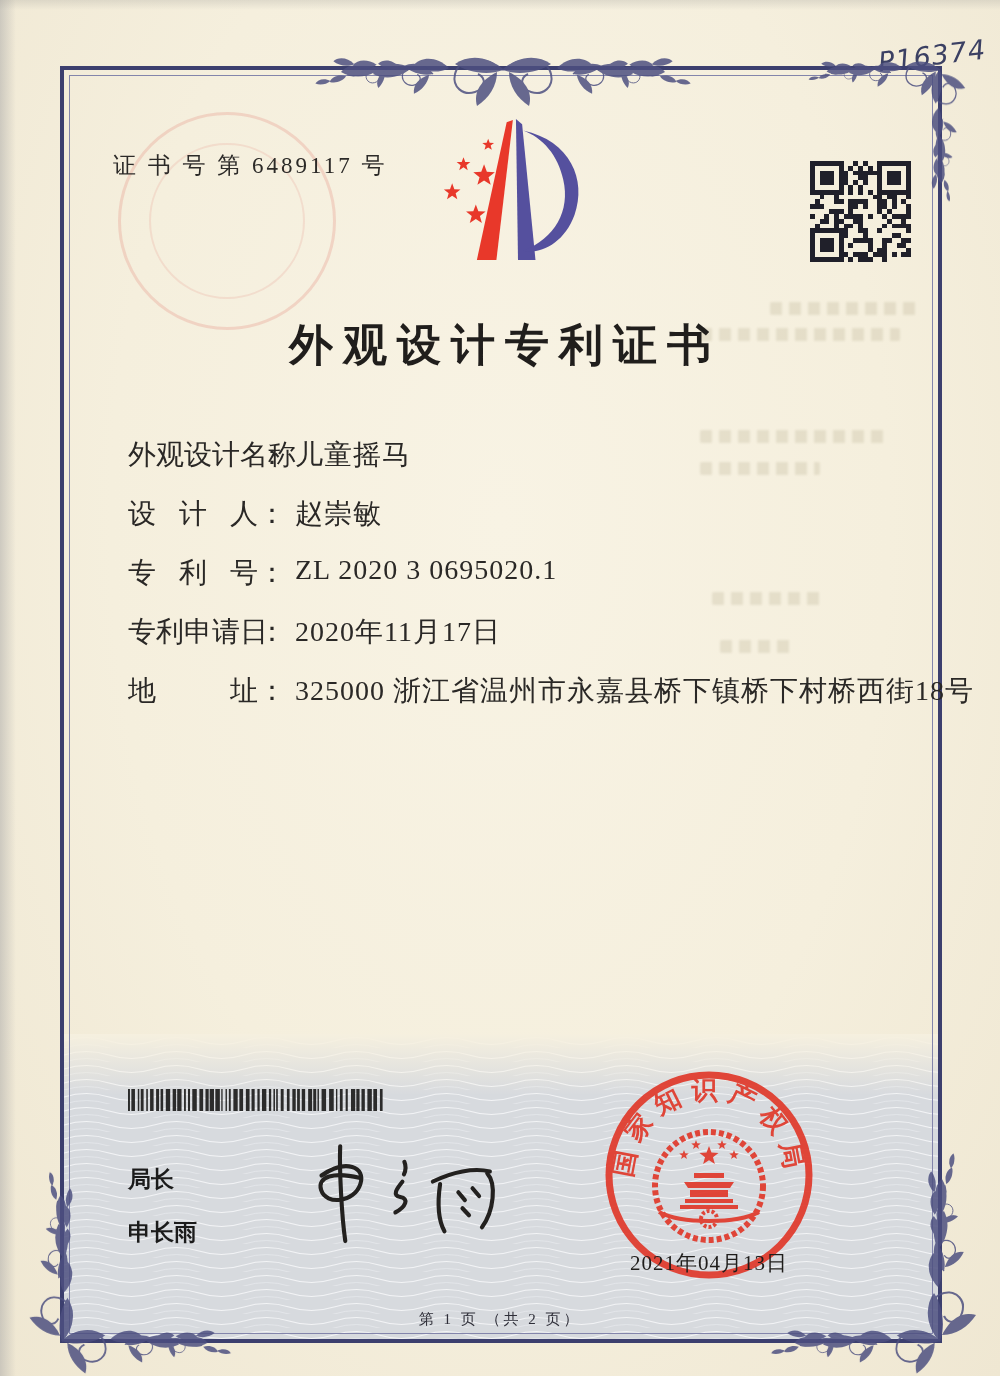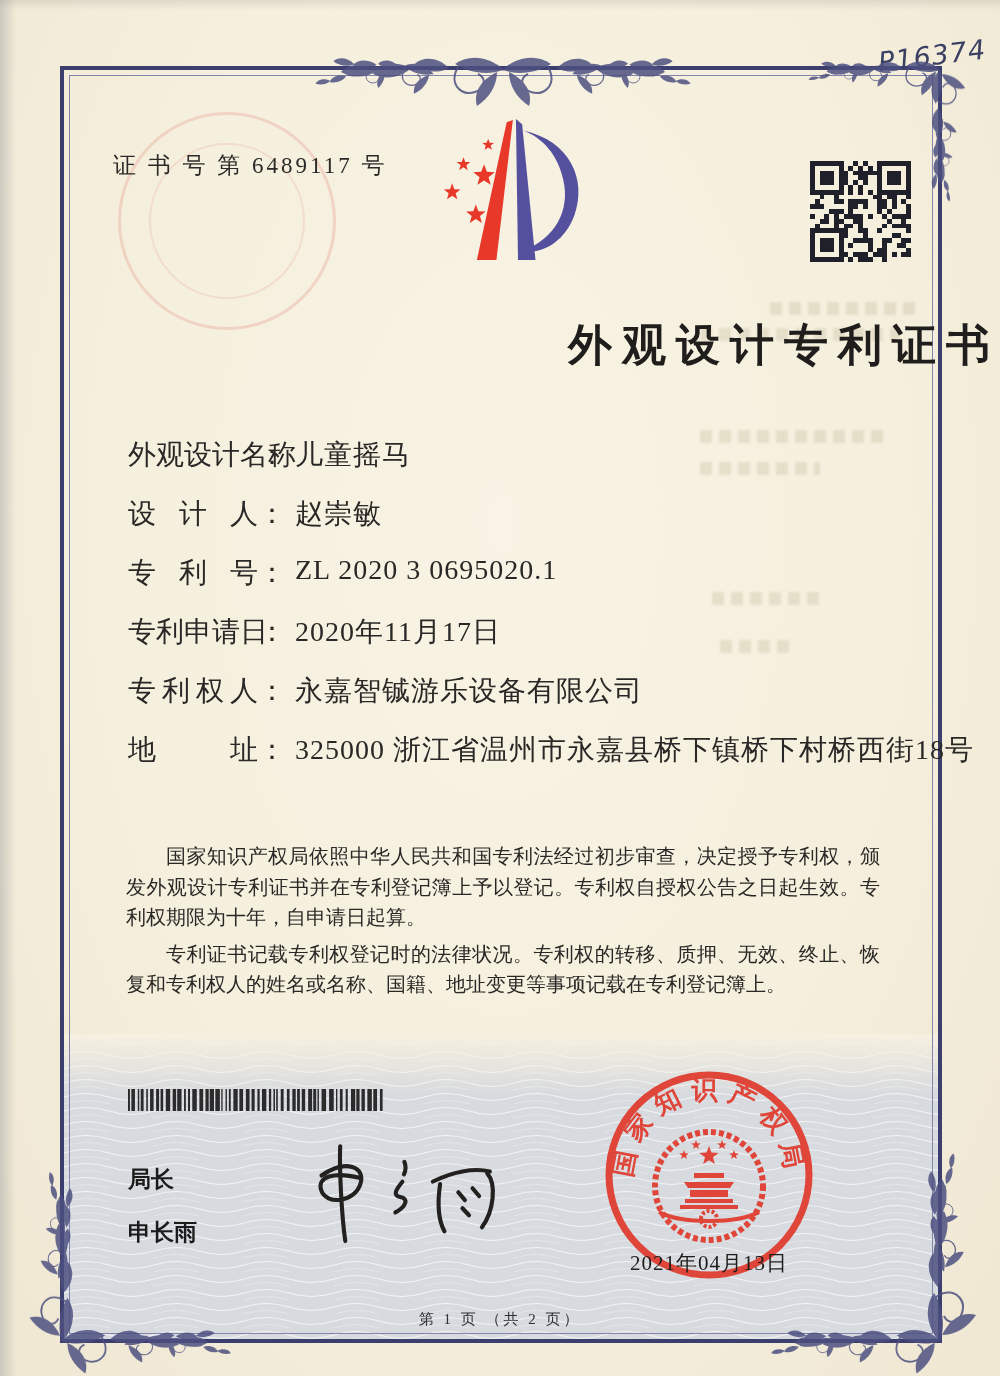--- a/index.html
+++ b/index.html
@@ -28,21 +28,21 @@
   .ghost-stamp-inner{position:absolute;left:28px;top:28px;right:28px;bottom:28px;border-radius:50%;
          border:2px solid rgba(228,146,133,.20);}
   .bleed{position:absolute;height:13px;border-radius:2px;filter:blur(1.2px);opacity:.5;
          background:repeating-linear-gradient(90deg, rgba(173,162,130,.45) 0 12px, rgba(173,162,130,0) 12px 19px);}
 
   .cert-no{position:absolute;left:113px;top:150px;font-size:23px;color:#2c2a28;letter-spacing:3px;}
 
   .logo{position:absolute;left:428px;top:116px;width:180px;height:180px;}
   .qr{position:absolute;left:810px;top:161px;width:101px;height:101px;}
 
-  .title{position:absolute;left:0;top:316px;width:1000px;margin:0;text-align:right;
+  .title{position:absolute;left:0;top:316px;width:1000px;margin:0;text-align:center;
          font-size:44px;font-weight:700;color:#201e1c;letter-spacing:10px;text-indent:10px;font-family:Liberation Serif, serif;}
 
   .fields{position:absolute;left:128px;top:436px;width:760px;font-size:28px;color:#2a2826;}
   .field-row{height:22px;margin-bottom:37px;white-space:nowrap;}
   .f-label{display:inline-block;width:130px;text-align:justify;text-align-last:justify;vertical-align:top;}
   .f-colon{display:inline-block;vertical-align:top;}
   .f-value{display:inline-block;margin-left:9px;vertical-align:top;letter-spacing:1px;}
 
   .grant-row{position:absolute;left:128px;top:795px;width:760px;font-size:21px;color:#2a2826;white-space:nowrap;}
   .grant-g2{position:absolute;left:360px;top:0;}
@@ -395,32 +395,25 @@
     <div class="field-row">
       <span class="f-label">设计人</span><span class="f-colon">：</span><span class="f-value">赵崇敏</span>
     </div>
     <div class="field-row">
       <span class="f-label">专利号</span><span class="f-colon">：</span><span class="f-value">ZL 2020 3 0695020.1</span>
     </div>
     <div class="field-row">
       <span class="f-label">专利申请日</span><span class="f-colon">：</span><span class="f-value">2020年11月17日</span>
     </div>
     <div class="field-row">
-      <span class="f-label">专利权人</span><span class="f-colon">：</span><span class="f-value">永嘉智铖游乐设备有限公司</span>
-    </div>
-    <div class="field-row">
       <span class="f-label">地址</span><span class="f-colon">：</span><span class="f-value">325000 浙江省温州市永嘉县桥下镇桥下村桥西街18号</span>
     </div>
   </div>
 
 
-  <div class="paragraphs">
-    <p>国家知识产权局依照中华人民共和国专利法经过初步审查，决定授予专利权，颁发外观设计专利证书并在专利登记簿上予以登记。专利权自授权公告之日起生效。专利权期限为十年，自申请日起算。</p>
-    <p>专利证书记载专利权登记时的法律状况。专利权的转移、质押、无效、终止、恢复和专利权人的姓名或名称、国籍、地址变更等事项记载在专利登记簿上。</p>
-  </div>
 
   <svg class="barcode" viewBox="0 0 256 22" preserveAspectRatio="none">
       <rect x="0.00" y="0" width="1.95" height="22" fill="#2b2b2b"></rect>
       <rect x="3.36" y="0" width="3.59" height="22" fill="#2b2b2b"></rect>
       <rect x="9.79" y="0" width="1.49" height="22" fill="#2b2b2b"></rect>
       <rect x="12.73" y="0" width="2.87" height="22" fill="#2b2b2b"></rect>
       <rect x="18.25" y="0" width="1.60" height="22" fill="#2b2b2b"></rect>
       <rect x="22.07" y="0" width="3.52" height="22" fill="#2b2b2b"></rect>
       <rect x="28.09" y="0" width="3.00" height="22" fill="#2b2b2b"></rect>
       <rect x="32.56" y="0" width="2.60" height="22" fill="#2b2b2b"></rect>

